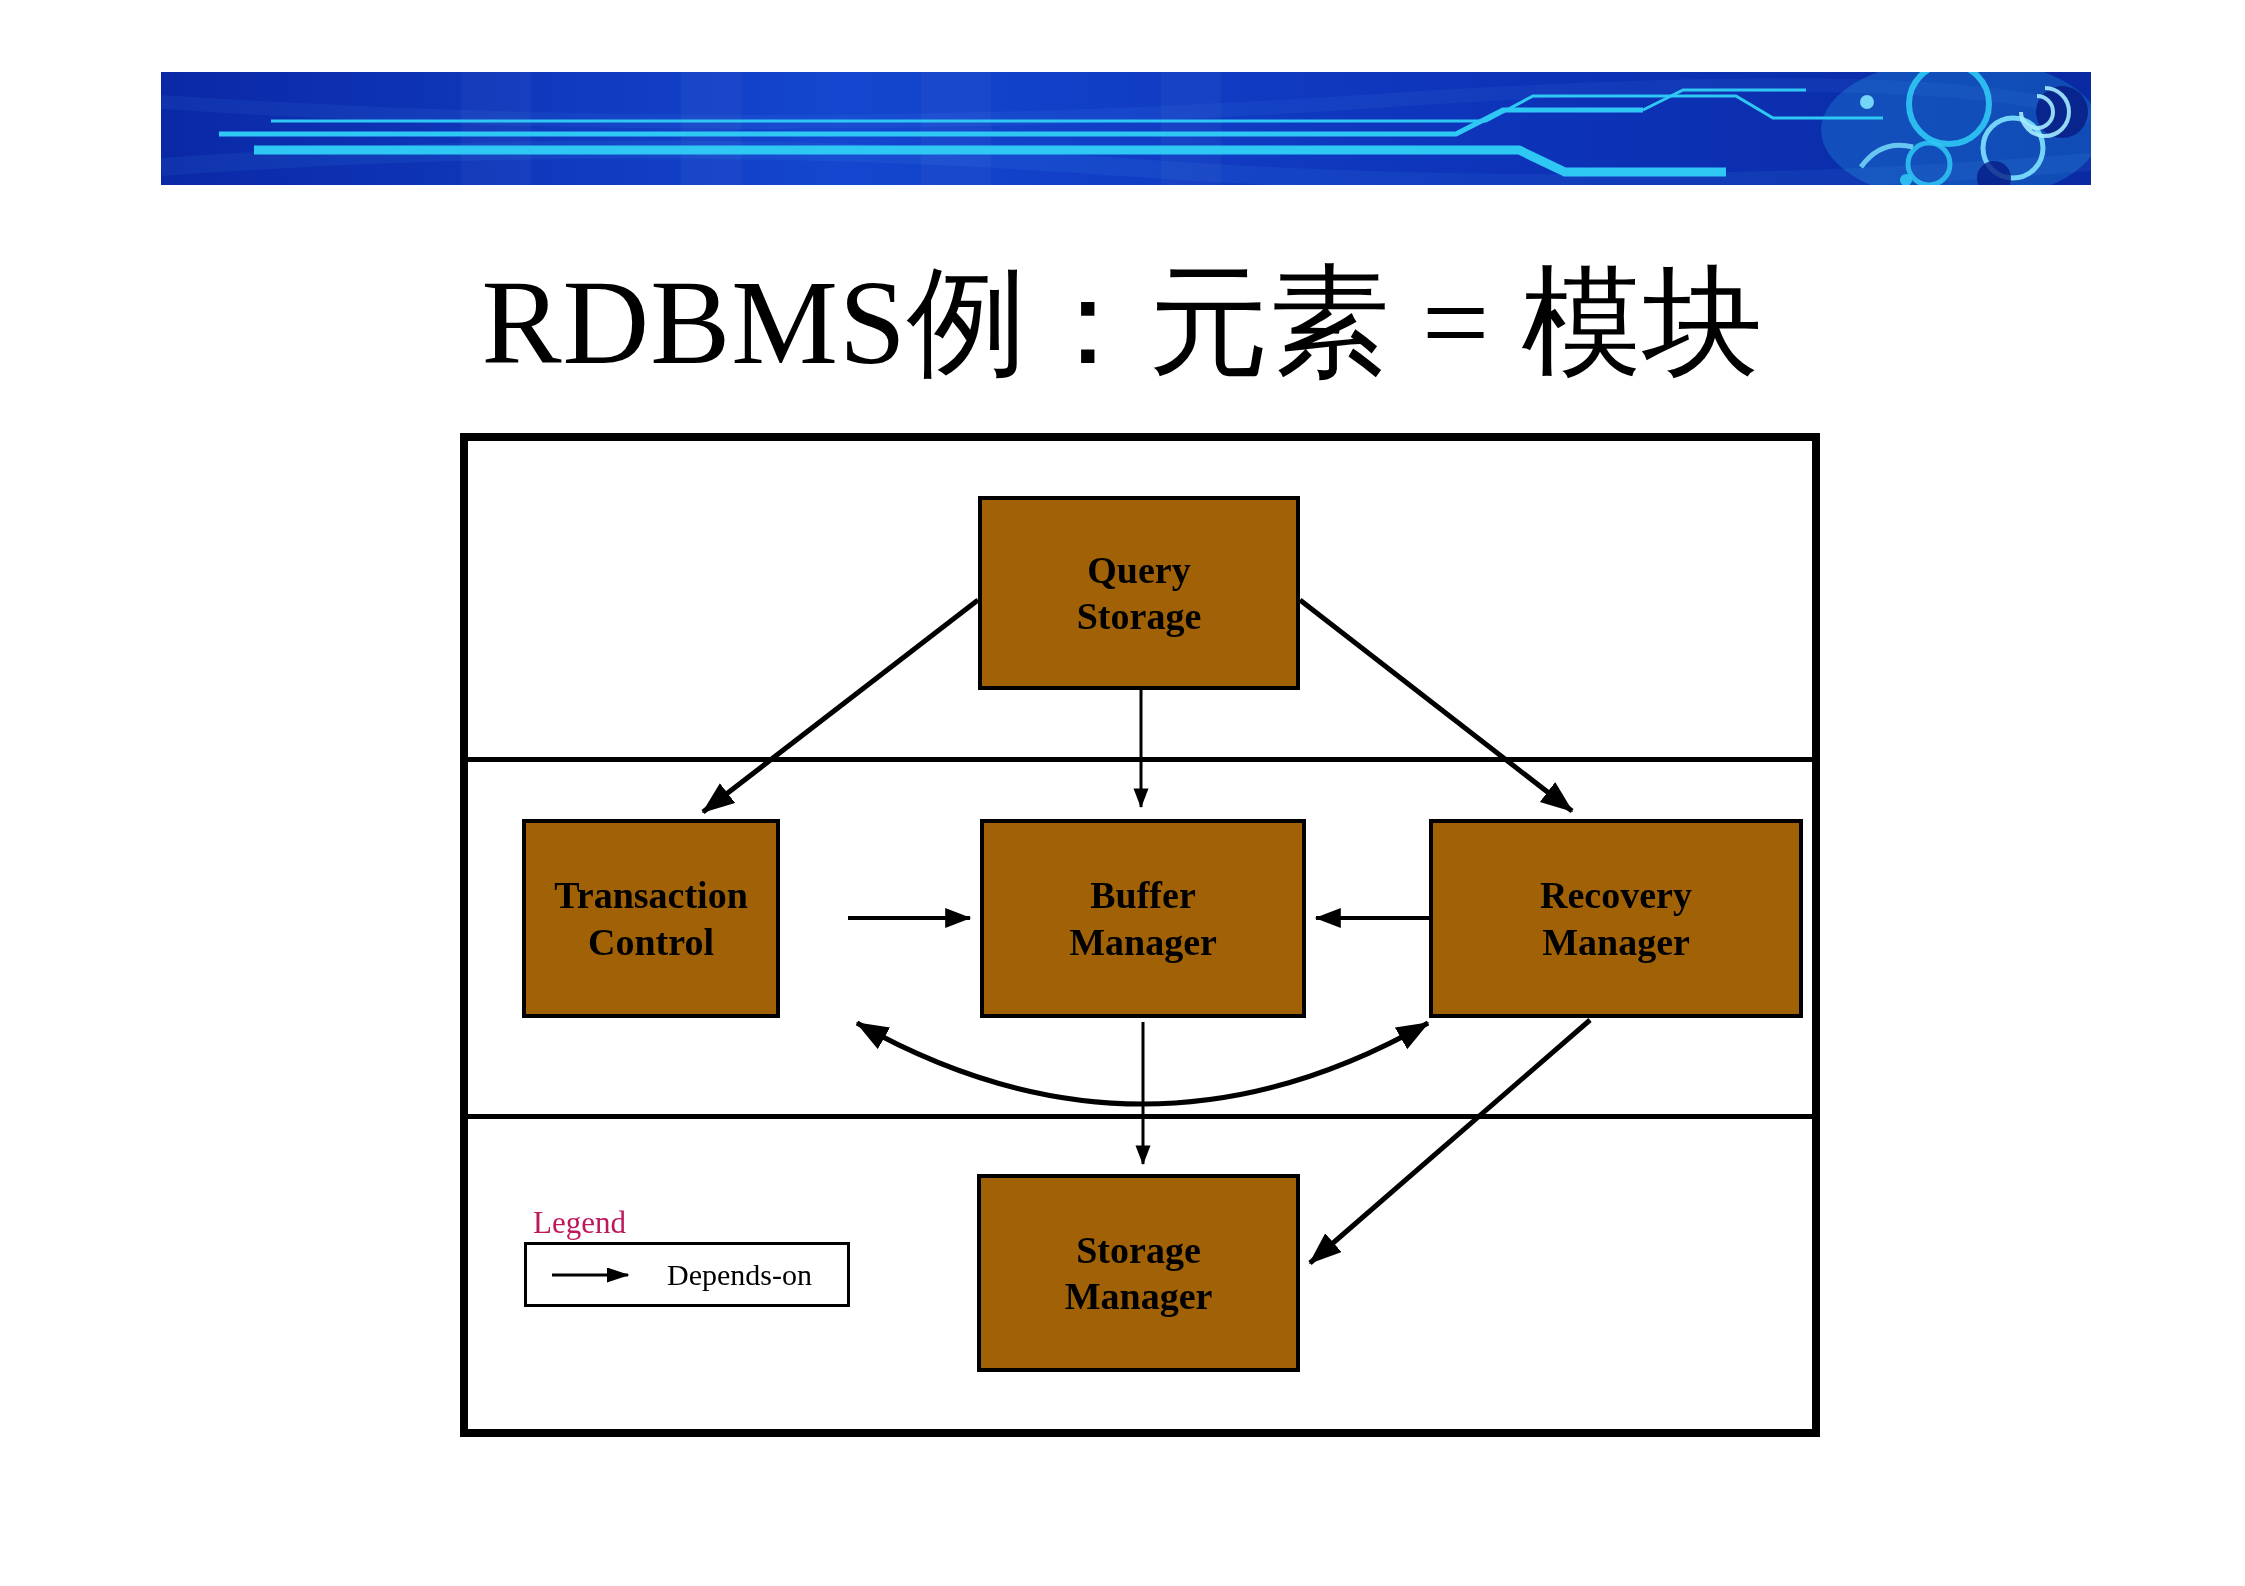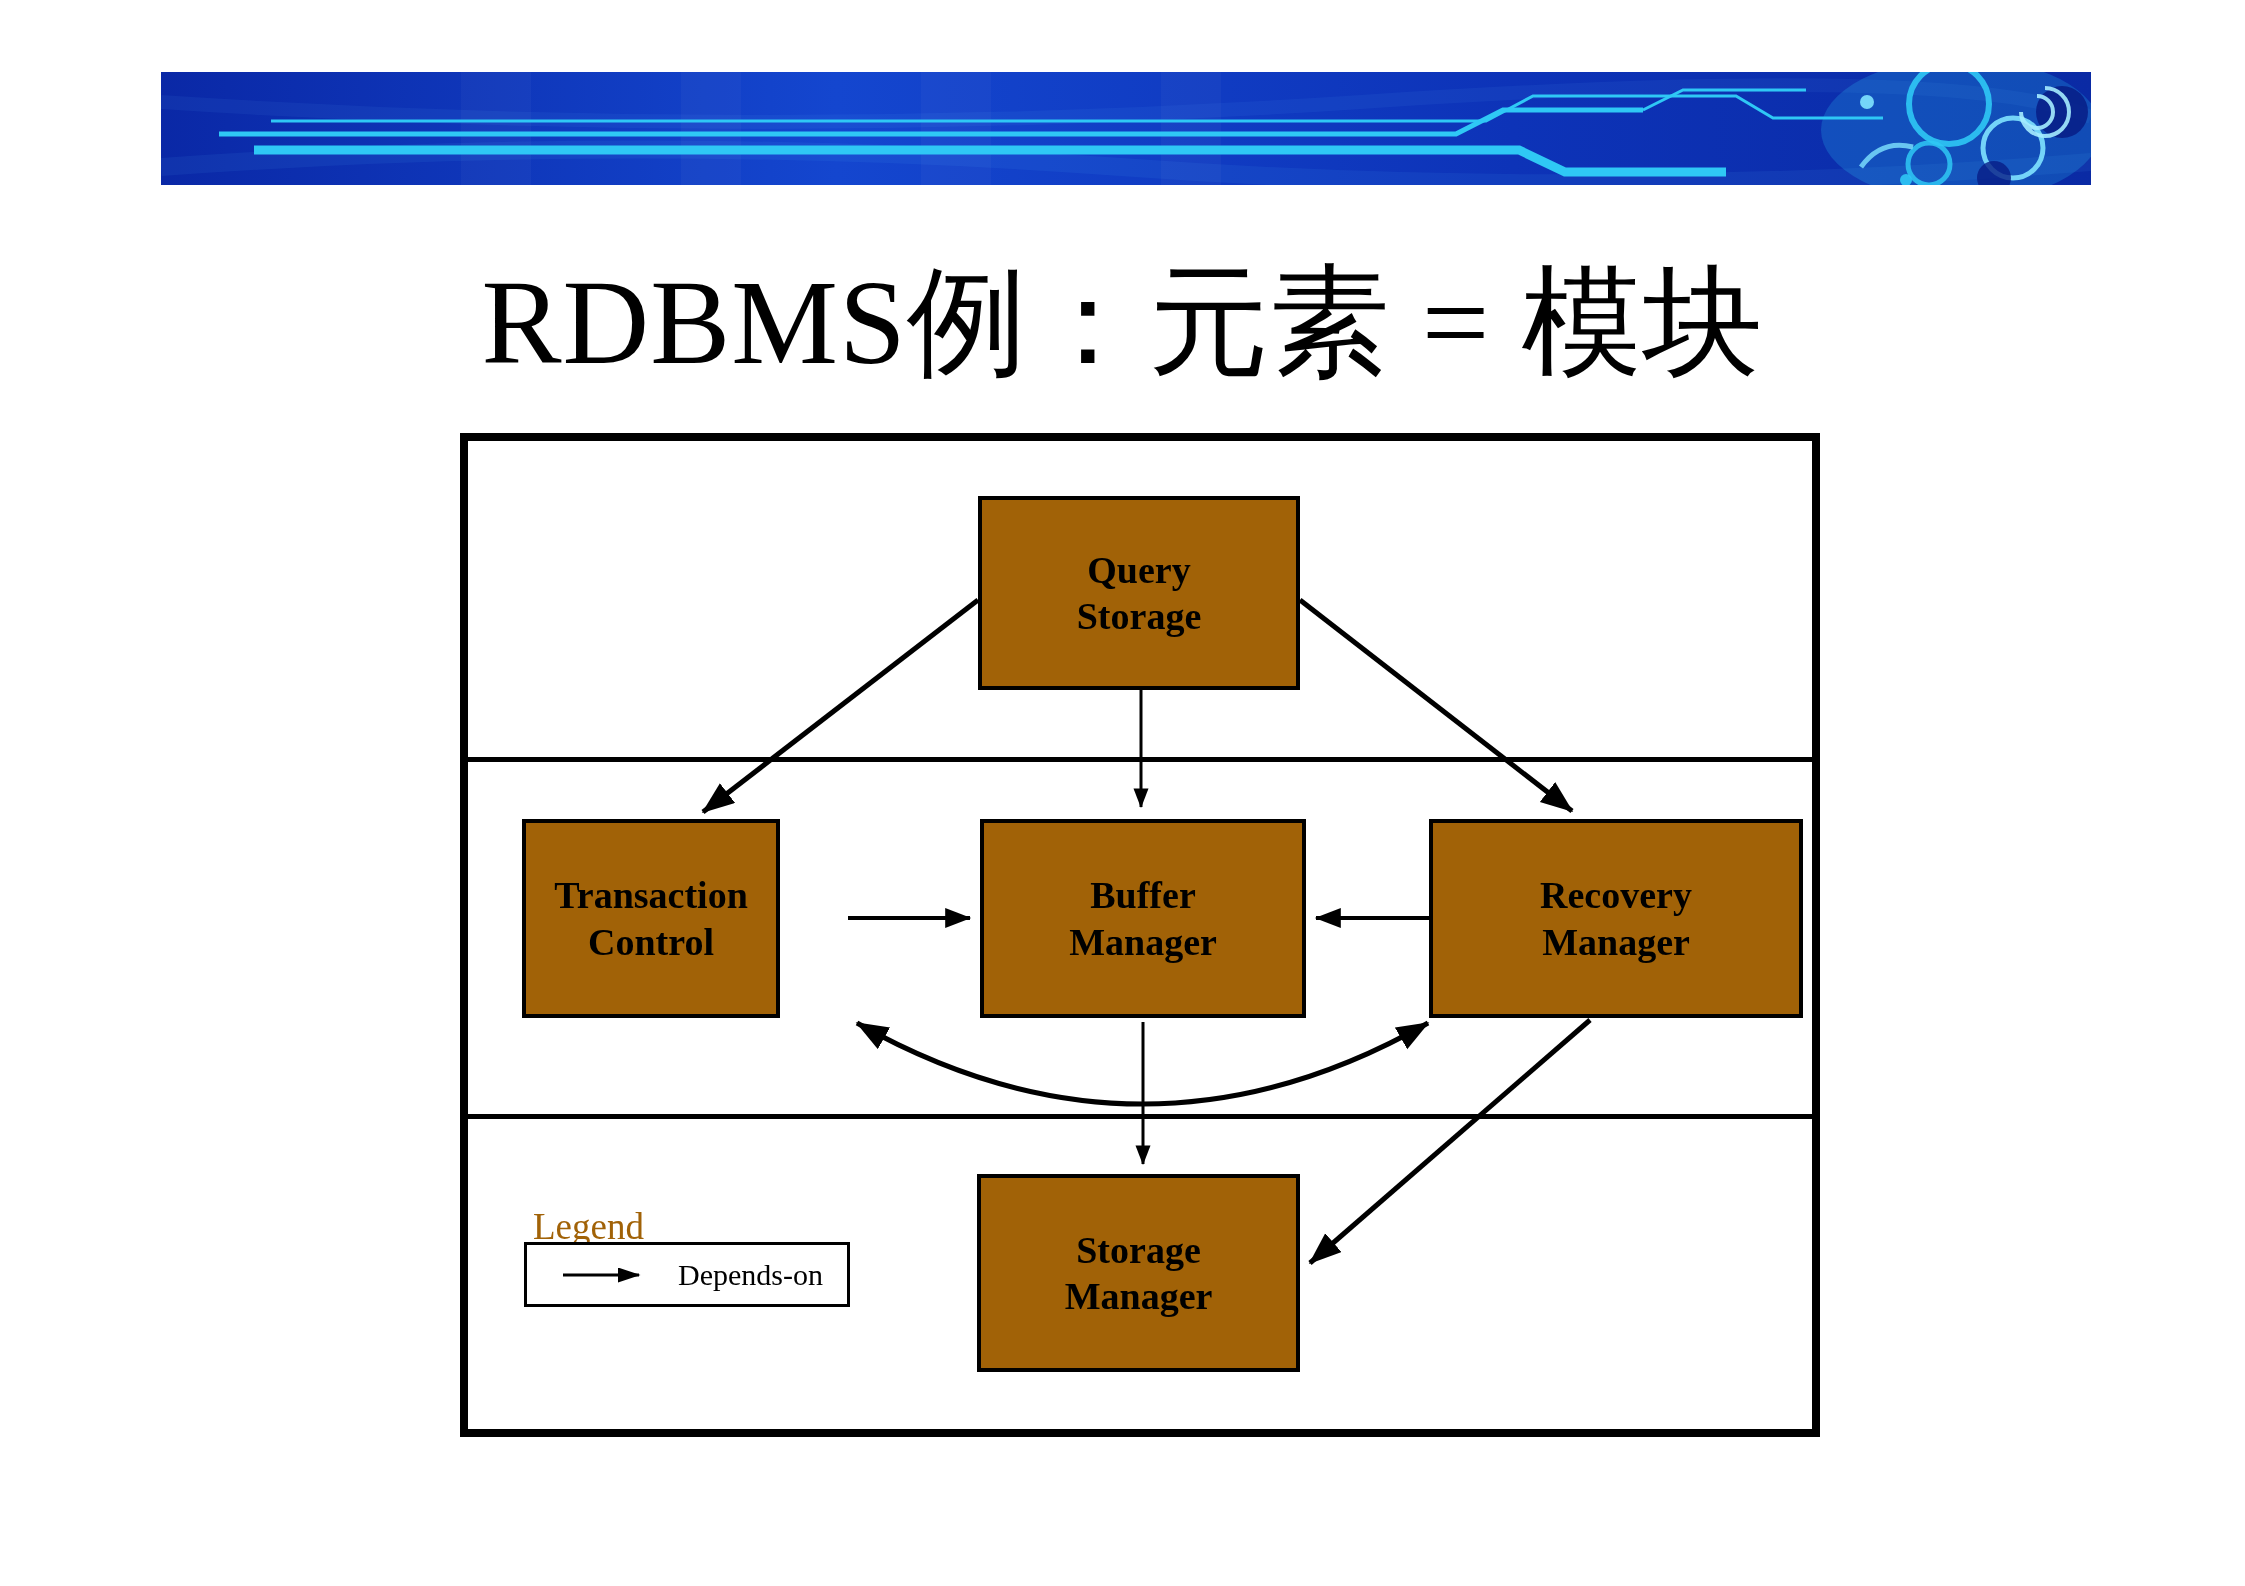--- a/index.html
+++ b/index.html
@@ -37,27 +37,27 @@
   }
   .arrow-layer{position:absolute;inset:0;pointer-events:none;}
   .node{
     position:absolute;box-sizing:border-box;
     background:#a16207;border:4px solid #000;
     display:flex;flex-direction:column;align-items:center;justify-content:center;
     font-weight:bold;font-size:38px;line-height:1.22;color:#000;
     text-align:center;
   }
   .legend-label{
-    position:absolute;font-size:37px;color:#a16207;
+    position:absolute;font-size:31px;color:#be185d;
   }
   .legend-box{
     position:absolute;box-sizing:border-box;
     background:#fff;border:3px solid #000;
     display:flex;align-items:center;
-    padding-left:32px;
+    padding-left:21px;
   }
   .legend-box svg{flex:0 0 auto;}
   .legend-text{font-size:30px;color:#000;margin-left:14px;white-space:nowrap;}
 </style>
 </head>
 <body>
 
 <div class="slide">
 
   <div class="banner">

